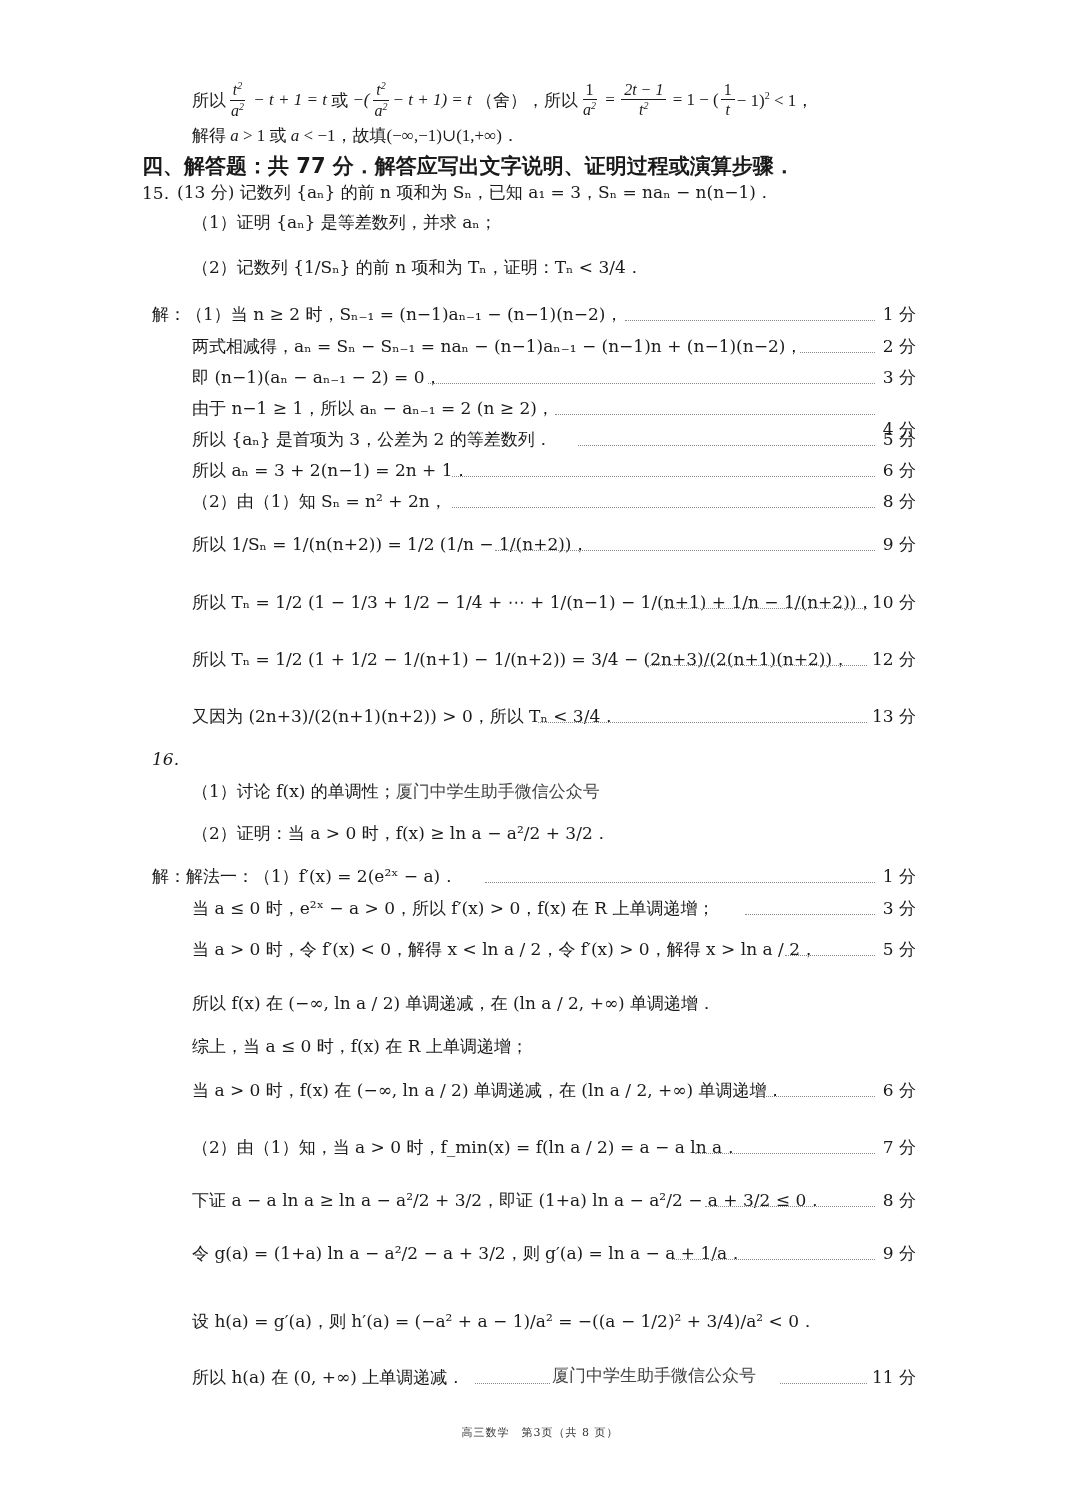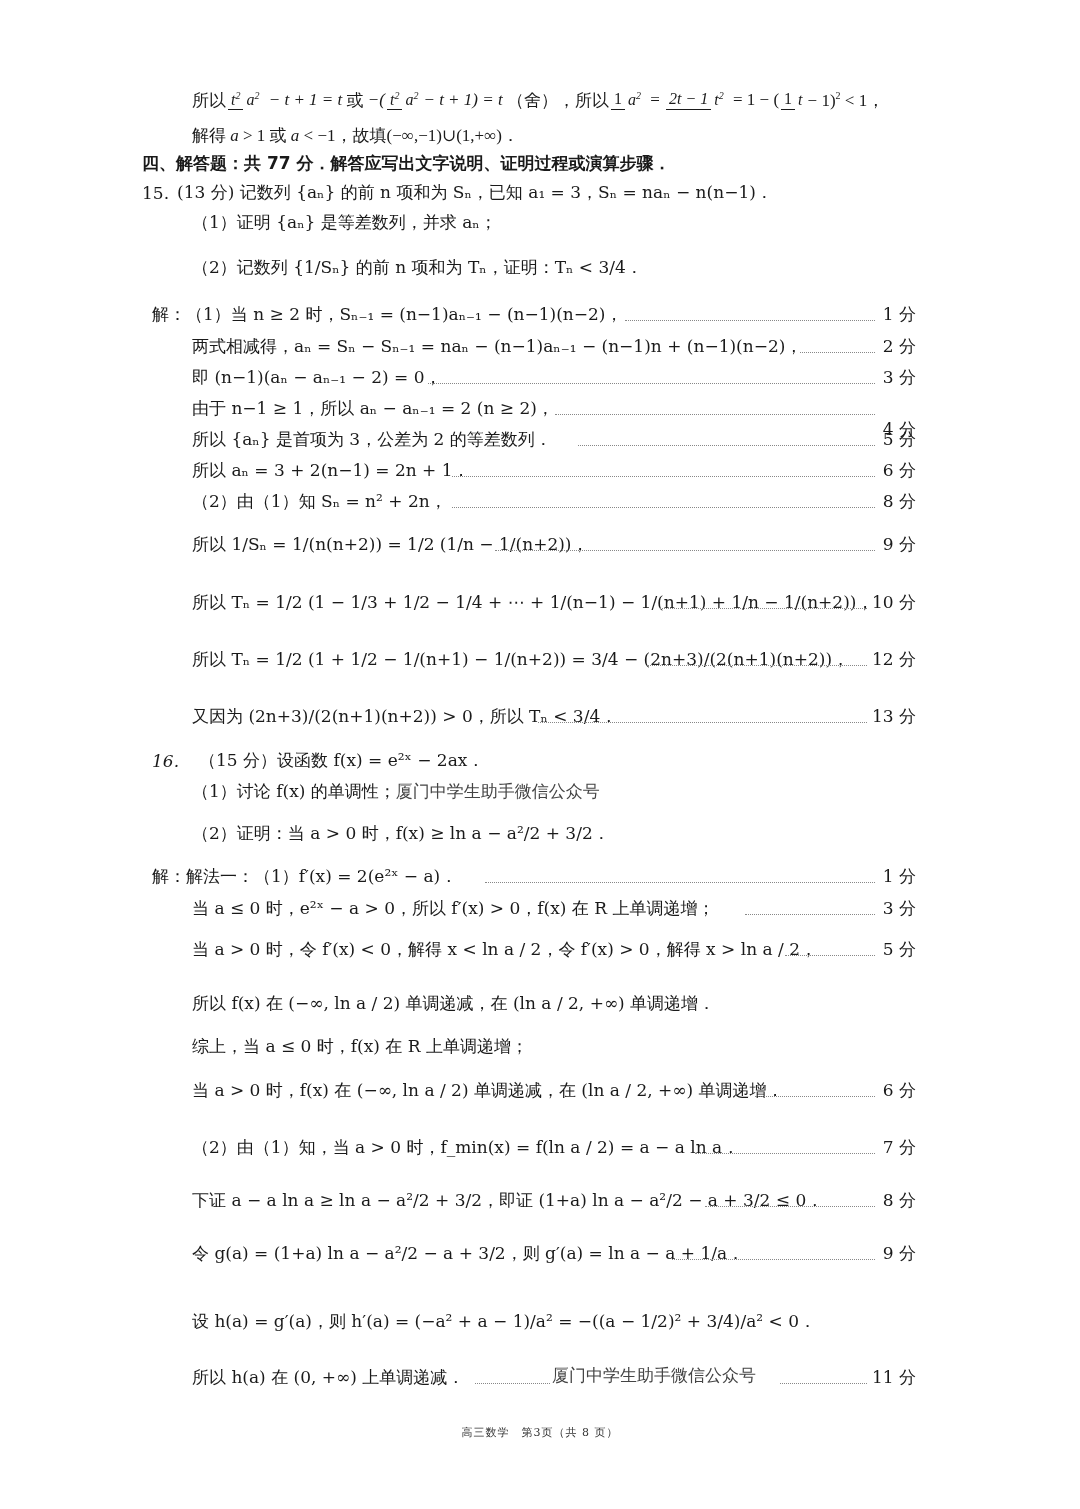--- a/index.html
+++ b/index.html
@@ -4,21 +4,21 @@
 <style>
   html, body { margin: 0; padding: 0; background: #ffffff; }
   body {
     width: 1080px; height: 1509px; position: relative; overflow: hidden;
     font-family: "DejaVu Serif", "Liberation Serif", serif;
     color: #1a1a1a; font-size: 17px;
   }
   .line { position: absolute; left: 0; white-space: nowrap; display: flex; align-items: center; }
   .m { font-family: "Liberation Serif", "DejaVu Serif", serif; font-style: italic; }
   .r { font-family: "Liberation Serif", "DejaVu Serif", serif; font-style: normal; }
-  .frac { display: inline-flex; flex-direction: row; align-items: center; vertical-align: middle; margin: 0 2px; font-family: "Liberation Serif", serif; }
+  .frac { display: inline-flex; flex-direction: column; align-items: center; vertical-align: middle; margin: 0 2px; font-family: "Liberation Serif", serif; }
   .frac .num { border-bottom: 1px solid #1a1a1a; padding: 0 3px; line-height: 1.15; font-size: 16px; }
   .frac .den { padding: 0 3px; line-height: 1.2; font-size: 16px; }
   .leader { position: absolute; border-bottom: 1.5px dotted #888; height: 0; }
   .score { position: absolute; right: 164px; font-size: 17px; }
   .bold { font-weight: bold; font-family: "DejaVu Sans", "Liberation Sans", sans-serif; }
   sub, sup { font-size: 10px; }
   .footer { position: absolute; top: 1425px; width: 100%; text-align: center; font-size: 11px; color: #333; letter-spacing: 1px; }
   .wm { color: #444; }
 </style>
 </head>
@@ -60,21 +60,21 @@
   <span>解得</span>
   <span class="m">&nbsp;a</span>
     <span class="r">&nbsp;&gt; 1&nbsp;</span>
     <span>或</span>
     <span class="m">&nbsp;a</span>
     <span class="r">&nbsp;&lt; −1，</span>
   <span>故填</span>
   <span class="r">(−∞,−1)∪(1,+∞)．</span>
 </div>
 
-<div class="line bold" style="top:152px; left:142px; font-size:17px;">四、解答题：共 77 分．解答应写出文字说明、证明过程或演算步骤．</div>
+<div class="line bold" style="top:152px; left:142px; font-size:21px;">四、解答题：共 77 分．解答应写出文字说明、证明过程或演算步骤．</div>
 
 <div class="line" style="top:181px; left:142px;">
   <span style="margin-right:8px;">15.</span>
   <span>(13 分) 记数列 {aₙ} 的前 n 项和为 Sₙ，已知 a₁ = 3，Sₙ = naₙ − n(n−1)．</span>
 </div>
 <div class="line" style="top:211px; left:192px;">（1）证明 {aₙ} 是等差数列，并求 aₙ；</div>
 <div class="line" style="top:256px; left:192px;">（2）记数列 {1/Sₙ} 的前 n 项和为 Tₙ，证明：Tₙ &lt; 3/4．</div>
 
 <div class="line" style="top:303px; left:152px;">
     <span>解：（1）当 n ≥ 2 时，Sₙ₋₁ = (n−1)aₙ₋₁ − (n−1)(n−2)，</span>
@@ -137,21 +137,20 @@
 <div class="score" style="top:648px;">12 分</div>
 
 <div class="line" style="top:705px; left:192px;text-align:right;">
     <span>又因为 (2n+3)/(2(n+1)(n+2)) &gt; 0，所以 Tₙ &lt; 3/4．</span>
   </div>
 <div class="leader" style="top:722px; left:538px; width:329px;"></div>
 <div class="score" style="top:705px;">13 分</div>
 
 <div class="line" style="top:749px; left:152px;">
   <span style="margin-right:20px;font-style:italic;">16.</span>
-  <span>（15 分）设函数 f(x) = e²ˣ − 2ax．</span>
 </div>
 <div class="line" style="top:780px; left:192px;">
   <span>（1）讨论 f(x) 的单调性；</span>
   <span class="wm">厦门中学生助手微信公众号</span>
 </div>
 <div class="line" style="top:822px; left:192px;">（2）证明：当 a &gt; 0 时，f(x) ≥ ln a − a²/2 + 3/2．</div>
 
 <div class="line" style="top:865px; left:152px;">
     <span>解：解法一：（1）f′(x) = 2(e²ˣ − a)．</span>
   </div>

